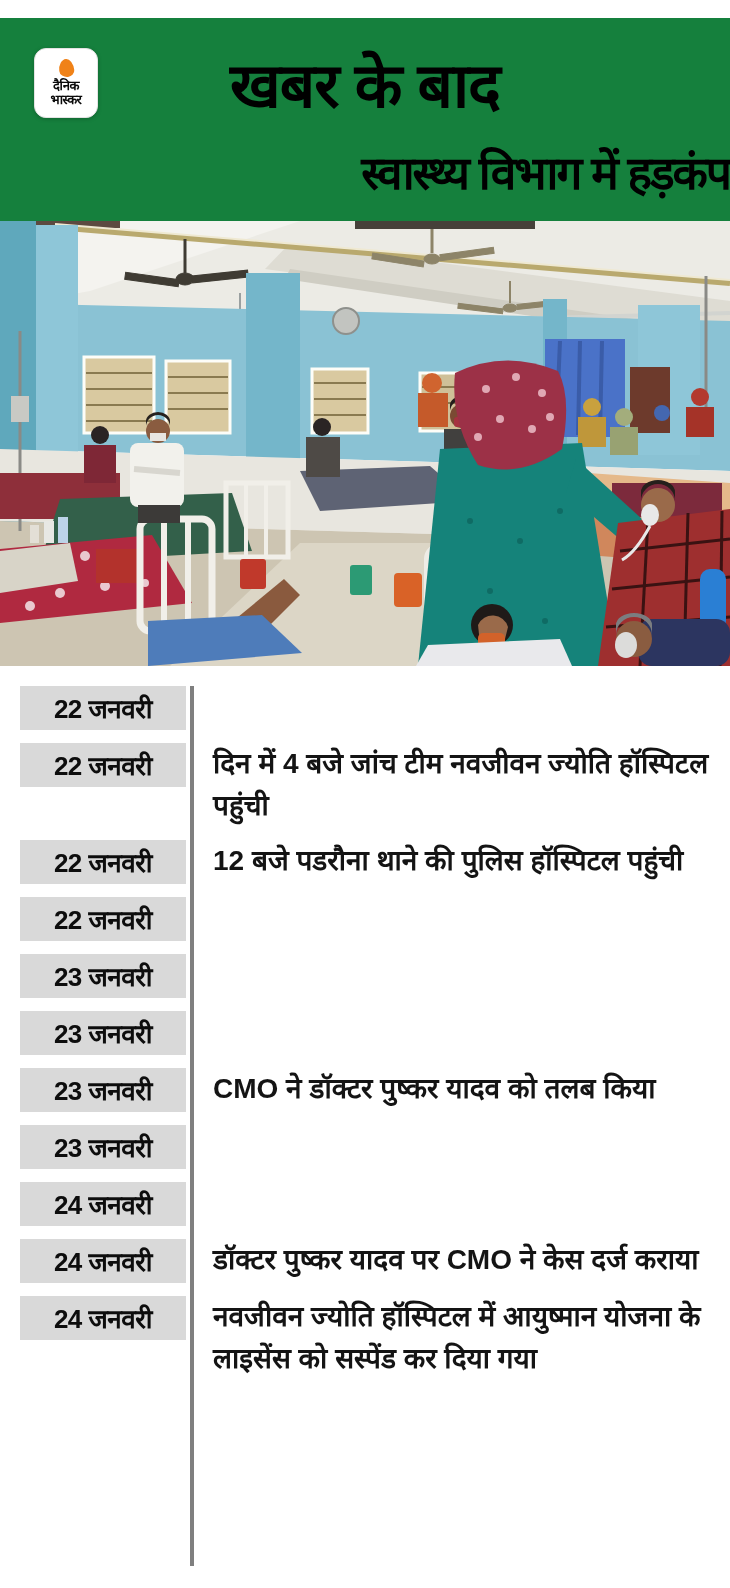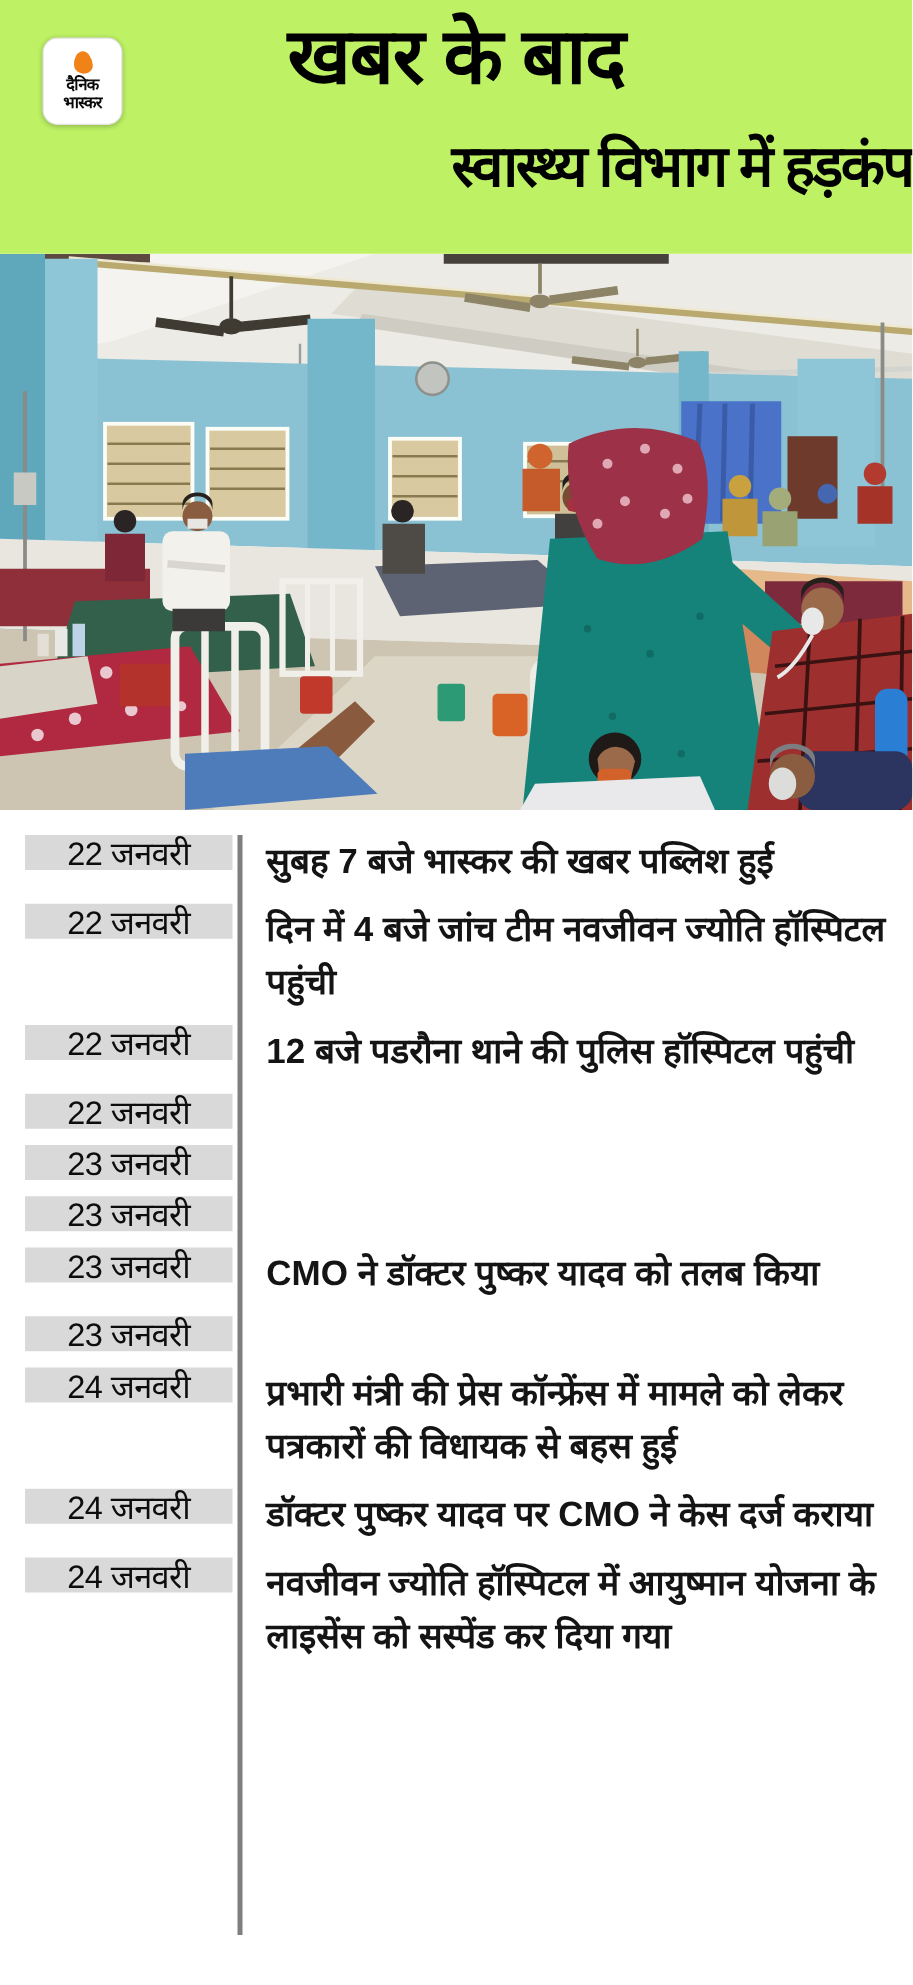--- a/index.html
+++ b/index.html
@@ -5,53 +5,53 @@
   html,body{margin:0;padding:0;background:#ffffff;}
   .page{
     position:relative;
     width:730px;height:1588px;
     background:#ffffff;
     overflow:hidden;
     font-family:"Liberation Sans","DejaVu Sans",sans-serif;
   }
 
   
-  .header{position:relative;height:203px;background:#bef264;}
+  .header{position:relative;height:203px;background:#15803d;margin-top:18px;}
   .logo-card{
     position:absolute;left:34px;top:30px;width:62px;height:68px;
     background:#ffffff;border:1px solid #e3e3e3;border-radius:12px;
     box-shadow:0 1px 4px rgba(0,0,0,.22);
     display:flex;flex-direction:column;align-items:center;justify-content:center;
   }
   .logo-flame{
     width:15px;height:18px;margin-bottom:2px;
     background:#f08218;
     border-radius:52% 48% 46% 54% / 62% 66% 34% 38%;
     transform:rotate(-6deg);
   }
   .logo-text{
     text-align:center;color:#0a0a0a;font-weight:900;
     font-size:13px;line-height:14px;letter-spacing:-0.5px;
   }
-  .title{margin:0;padding-top:2px;text-align:center;color:#000;font-weight:900;}
+  .title{margin:0;padding-top:24px;text-align:center;color:#000;font-weight:900;}
   .title .t1{display:block;font-size:62px;line-height:88px;letter-spacing:-1px;white-space:nowrap;}
   .title .t2{display:block;font-size:46px;line-height:86px;letter-spacing:-2px;white-space:nowrap;text-align:right;}
 
   
   .photo{margin:0;width:730px;height:445px;display:block;line-height:0;}
   .photo svg{display:block;}
 
   
   .timeline{position:relative;padding:20px 0 0 20px;}
   .vline{position:absolute;left:190px;top:20px;height:880px;width:4px;background:#7f7f7f;}
   .row{display:flex;align-items:flex-start;margin-bottom:13px;}
   .date-badge{
-    flex:0 0 166px;height:28px;background:#d9d9d9;
+    flex:0 0 166px;height:44px;background:#d9d9d9;
     display:flex;align-items:center;justify-content:center;
-    font-size:26px;font-weight:400;color:#0d0d0d;letter-spacing:-0.5px;
+    font-size:26px;font-weight:700;color:#0d0d0d;letter-spacing:-0.5px;
   }
   .event-text{
     margin-left:27px;width:500px;
     font-size:28px;line-height:42px;font-weight:600;color:#141414;
   }
 </style>
 </head>
 <body>
 
 <div class="page">
@@ -294,21 +294,20 @@
         <polygon points="0,330 70,322 78,360 0,372" fill="#d8d4c8"></polygon>
       </g>
     </svg>
   </figure>
 
   <div class="timeline">
     <div class="vline"></div>
     <div id="rows">
   <div class="row">
     <div class="date-badge">22 जनवरी</div>
-    <div class="event-text">सुबह 7 बजे भास्कर की खबर पब्लिश हुई</div>
   </div>
 
   <div class="row">
     <div class="date-badge">22 जनवरी</div>
     <div class="event-text">दिन में 4 बजे जांच टीम नवजीवन ज्योति हॉस्पिटल पहुंची</div>
   </div>
 
   <div class="row">
     <div class="date-badge">22 जनवरी</div>
     <div class="event-text">12 बजे पडरौना थाने की पुलिस हॉस्पिटल पहुंची</div>
@@ -330,21 +329,20 @@
     <div class="date-badge">23 जनवरी</div>
     <div class="event-text">CMO ने डॉक्टर पुष्कर यादव को तलब किया</div>
   </div>
 
   <div class="row">
     <div class="date-badge">23 जनवरी</div>
   </div>
 
   <div class="row">
     <div class="date-badge">24 जनवरी</div>
-    <div class="event-text">प्रभारी मंत्री की प्रेस कॉन्फ्रेंस में मामले को लेकर पत्रकारों की विधायक से बहस हुई</div>
   </div>
 
   <div class="row">
     <div class="date-badge">24 जनवरी</div>
     <div class="event-text">डॉक्टर पुष्कर यादव पर CMO ने केस दर्ज कराया</div>
   </div>
 
   <div class="row">
     <div class="date-badge">24 जनवरी</div>
     <div class="event-text">नवजीवन ज्योति हॉस्पिटल में आयुष्मान योजना के लाइसेंस को सस्पेंड कर दिया गया</div>

